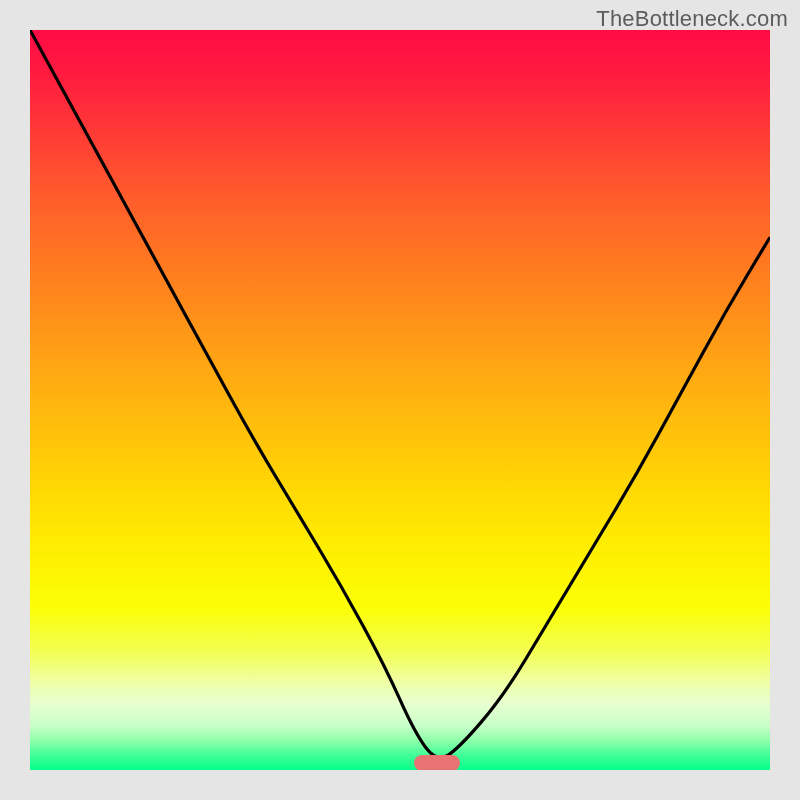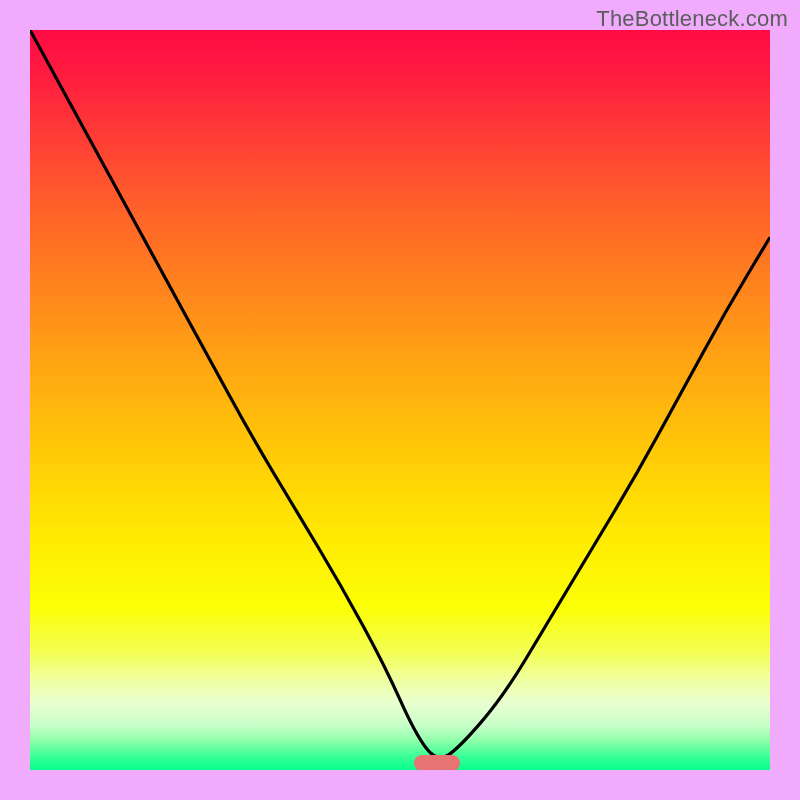--- a/index.html
+++ b/index.html
@@ -8,21 +8,21 @@
     width: 800px;
     height: 800px;
     background: #000;
     overflow: hidden;
     font-family: Arial, Helvetica, sans-serif;
   }
   .frame {
     position: relative;
     width: 800px;
     height: 800px;
-    background: #f0abfc;
+    background: #e5e5e5;
   }
   .watermark {
     position: absolute;
     top: 6px;
     right: 12px;
     color: #5c5c5c;
     font-size: 22px;
     font-weight: 500;
     letter-spacing: 0.2px;
     z-index: 10;

